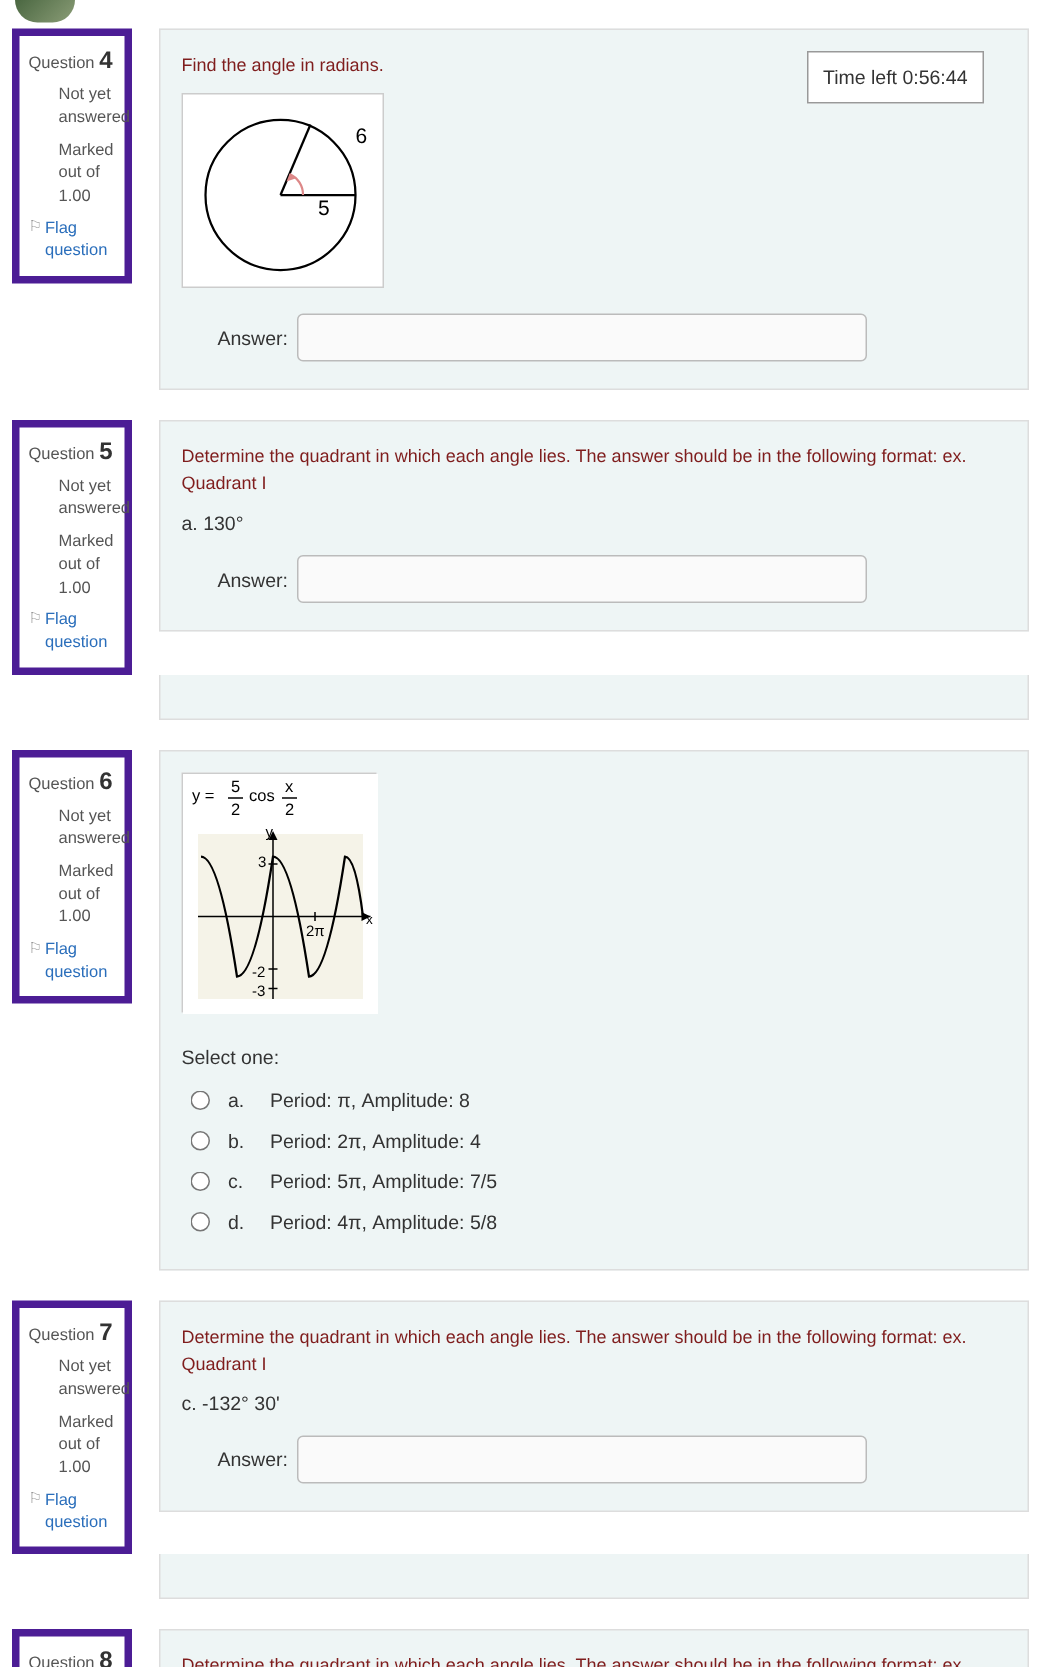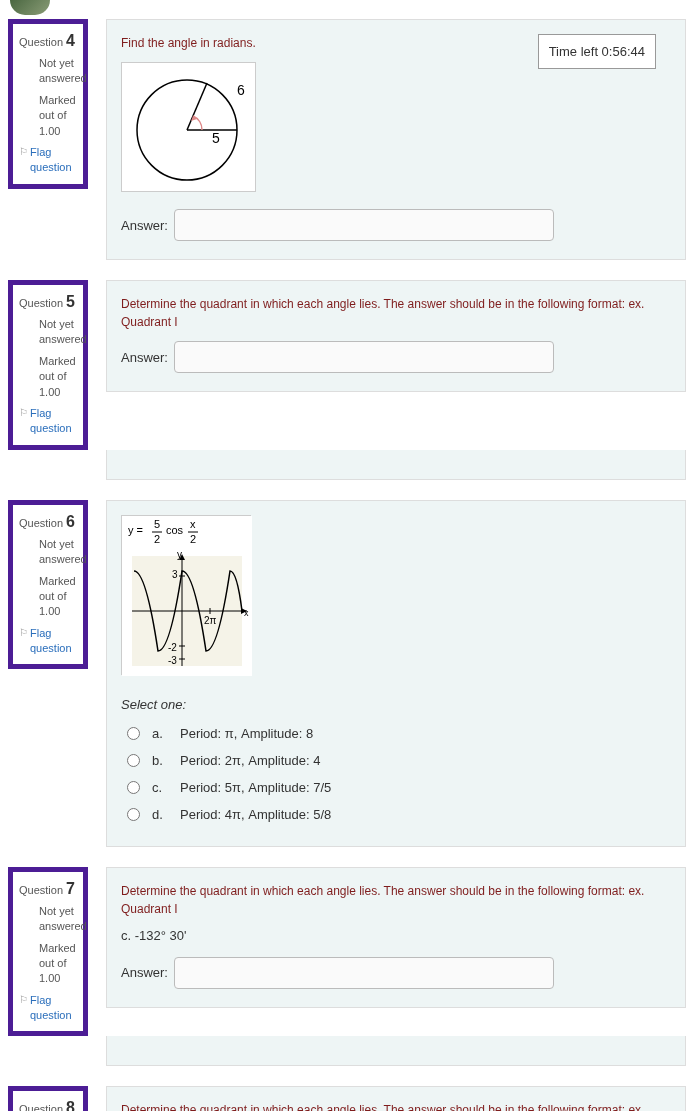--- a/index.html
+++ b/index.html
@@ -105,41 +105,41 @@
       position: relative;
     }
     .answer-row {
       display: flex;
       align-items: center;
       gap: 6px;
     }
     .answer-label {
       font-size: 13px;
       color: #333;
+      margin-left: 24px;
     }
     .answer-input {
       flex: 0 0 auto;
       width: 380px;
       height: 32px;
       border: 1px solid #bbb;
       border-radius: 4px;
       padding: 0 8px;
       font-size: 13px;
       background: #fafafa;
     }
     .sub-item {
       font-size: 13px;
       color: #333;
       margin-bottom: 14px;
     }
     .select-one {
       font-size: 13px;
       margin-top: 8px;
       margin-bottom: 8px;
-      font-style: italic;
     }
     .option-row {
       display: flex;
       align-items: center;
       gap: 12px;
       padding: 6px 0;
       font-size: 13px;
     }
     .option-row input[type="radio"] {
       margin-left: 6px;
@@ -206,20 +206,21 @@
       </div>
       <div class="status-text">Not yet answered</div>
       <div class="status-text">Marked out of 1.00</div>
       <div class="flag-link">
         <span class="flag-icon">⚐</span>
         <span>Flag question</span>
       </div>
     </div>
     <div class="content">
       <div class="q-text">Determine the quadrant in which each angle lies. The answer should be in the following format: ex. Quadrant I</div>
+      <div class="sub-item">a. 130°</div>
       <div class="answer-row">
         <span class="answer-label">Answer:</span>
         <input type="text" class="answer-input" style="">
       </div>
     </div>
   </div>
   <div class="footer-space"></div>
 
   <div class="question-wrap">
     <div class="sidebar">

